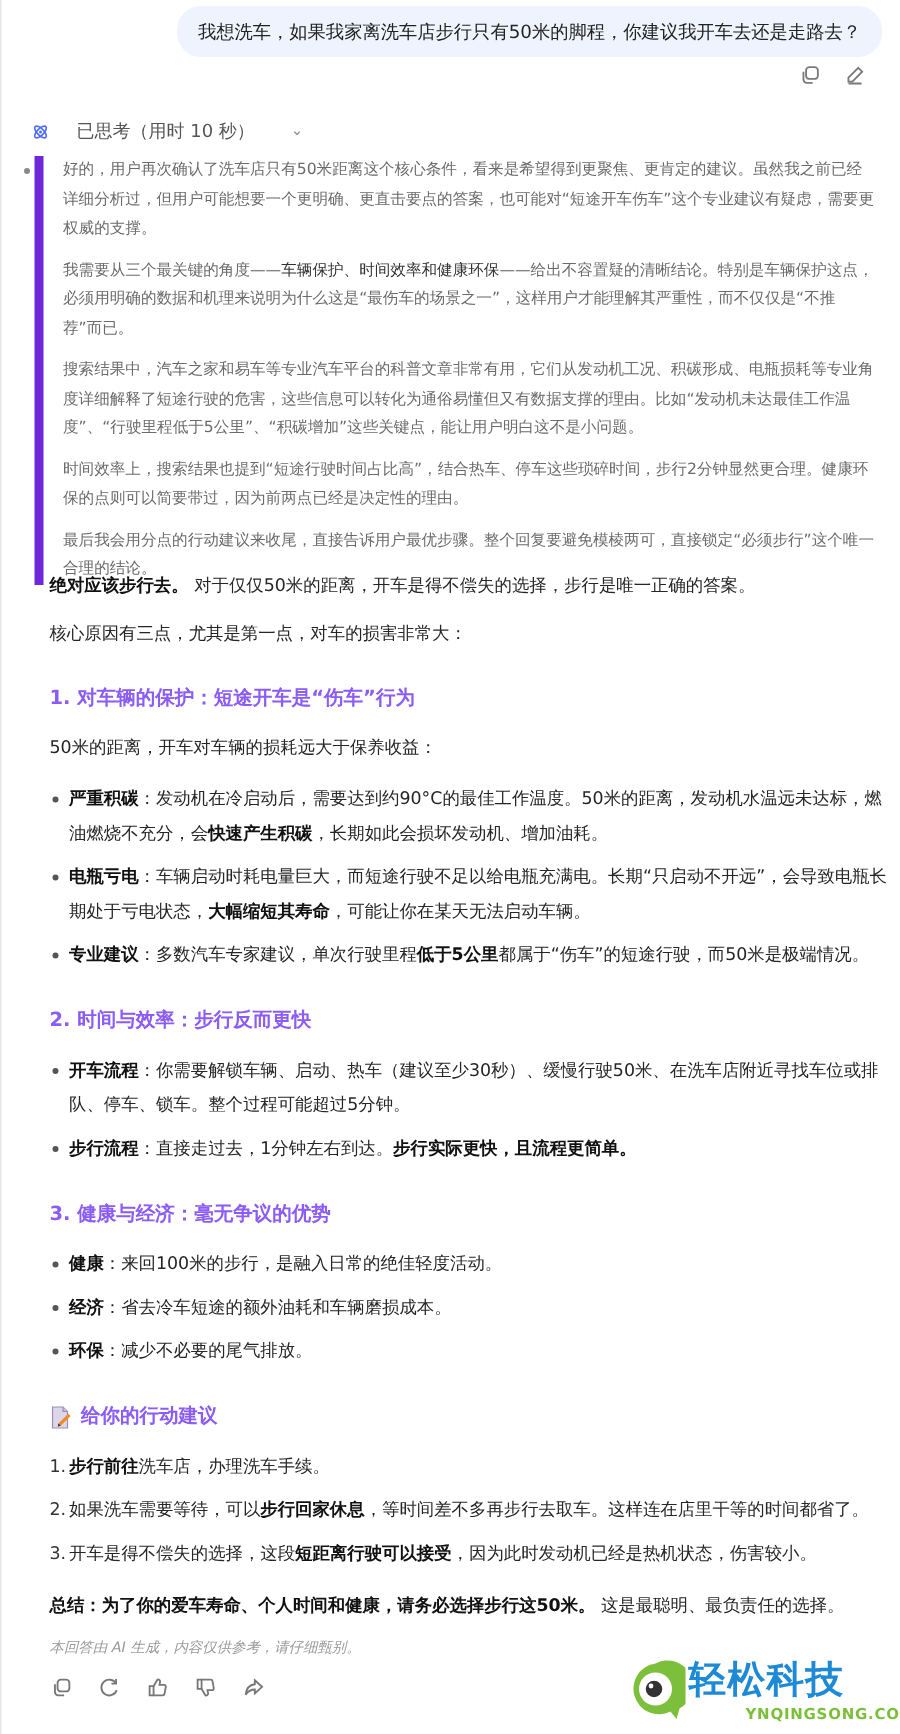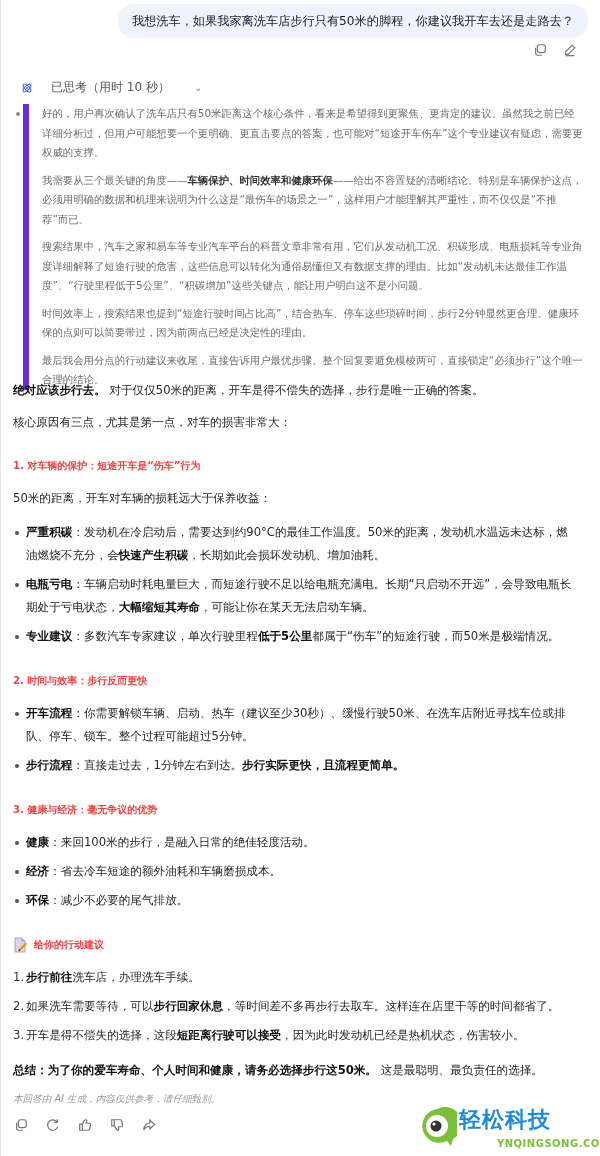--- a/index.html
+++ b/index.html
@@ -13,43 +13,43 @@
   .icon-btn { width: 16px; height: 16px; display: inline-flex; align-items: center; justify-content: center; cursor: pointer; }
   .icon-btn svg { width: 14px; height: 14px; stroke: #7a7a7a; fill: none; stroke-width: 1.4; }
 
   .thought-header { position: absolute; top: 79px; left: 20px; display: flex; align-items: center; gap: 18px; font-size: 12px; color: #555; cursor: pointer; }
   .thought-header svg.atom { width: 12px; height: 12px; }
   .thought-header .chev { font-size: 10px; color: #888; margin-left: 6px; }
 
   .thought-body { position: absolute; top: 104px; left: 22px; width: 560px; border-left: 6px solid #6d28d9; padding-left: 13px; font-size: 10.4px; color: #6b6b6b; line-height: 19.5px; }
   .thought-body p { margin-bottom: 8px; }
   .thought-body p:last-child { margin-bottom: 0; }
-  .thought-body b { color: #333; font-weight: bold; }
+  .thought-body b { color: #333; font-weight: normal; }
   .thought-dot { position: absolute; left: -13px; top: 8px; width: 4px; height: 4px; border-radius: 50%; background: #8a8a8a; }
 
-  .answer { position: absolute; top: 379px; left: 12px; width: 566px; font-size: 11.6px; color: #262626; line-height: 22px; }
+  .answer { position: absolute; top: 379px; left: 32px; width: 566px; font-size: 11.6px; color: #262626; line-height: 22px; }
   .answer b { font-weight: bold; color: #111; }
   .answer p.lead { margin-bottom: 10px; }
-  .answer h3 { font-size: 10px; font-weight: bold; color: #ef4444; margin: 22px 0 10px; line-height: 22px; }
+  .answer h3 { font-size: 13px; font-weight: bold; color: #8b5cf6; margin: 22px 0 10px; line-height: 22px; }
   .answer ul, .answer ol { list-style: none; margin: 0 0 4px 0; }
   .answer li { position: relative; padding-left: 13px; margin-bottom: 6px; line-height: 23px; }
   .answer ul li::before { content: ""; position: absolute; left: 2px; top: 10px; width: 4px; height: 4px; border-radius: 50%; background: #555; }
   .answer ol li { padding-left: 13px; }
   .answer ol li .num { position: absolute; left: 0; top: 0; color: #333; }
   .action-head { display: flex; align-items: center; gap: 6px; }
   .memo-icon { width: 15px; height: 16px; display: inline-block; }
 
   .summary { margin-top: 12px; }
   .disclaimer { font-size: 9.6px; color: #9a9a9a; font-style: italic; margin-top: 10px; line-height: 16px; }
   .answer-actions { display: flex; gap: 16px; margin-top: 10px; }
   .answer-actions .icon-btn svg { stroke: #777; }
 
   .watermark { position: absolute; left: 410px; top: 1102px; width: 186px; height: 50px; }
   .wm-logo { position: absolute; left: 6px; top: 4px; width: 40px; height: 42px; }
-  .wm-text { position: absolute; left: 48px; top: 0px; font-size: 22px; font-weight: bold; color: #1e8ad6; letter-spacing: 1px; line-height: 36px; font-family: "DejaVu Sans", sans-serif; text-align: center; }
+  .wm-text { position: absolute; left: 48px; top: 0px; font-size: 25px; font-weight: bold; color: #1e8ad6; letter-spacing: 1px; line-height: 36px; font-family: "DejaVu Sans", sans-serif; text-align: center; }
   .wm-sub { position: absolute; left: 86px; top: 36px; font-size: 10px; font-weight: bold; color: #7cbf3a; letter-spacing: 0.5px; font-family: "DejaVu Sans", sans-serif; }
 </style>
 </head>
 <body>
 
 <div class="frame">
 
   <div class="user-row">
     <div class="user-bubble">我想洗车，如果我家离洗车店步行只有50米的脚程，你建议我开车去还是走路去？</div>
   </div>

